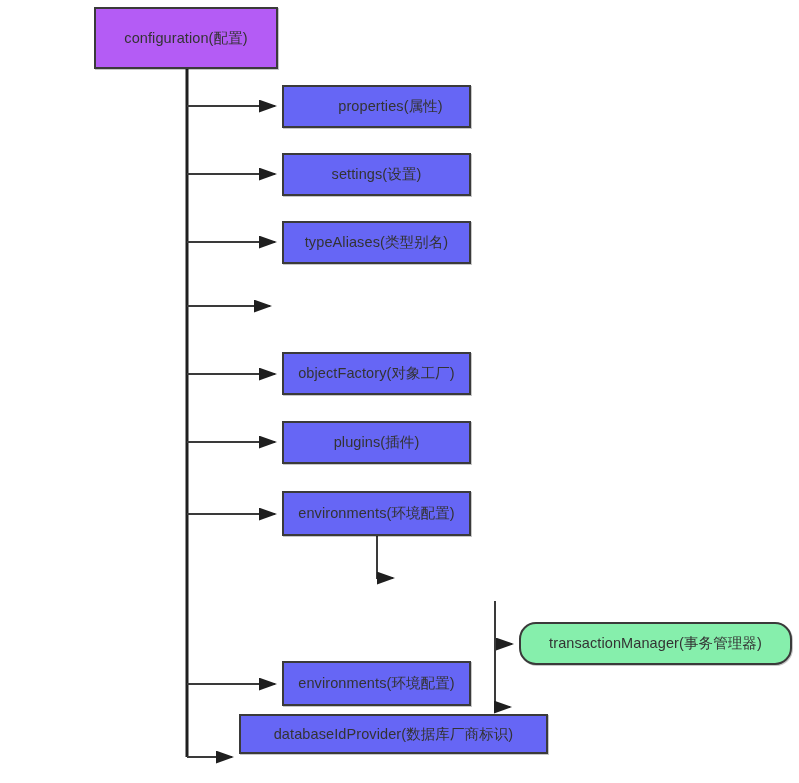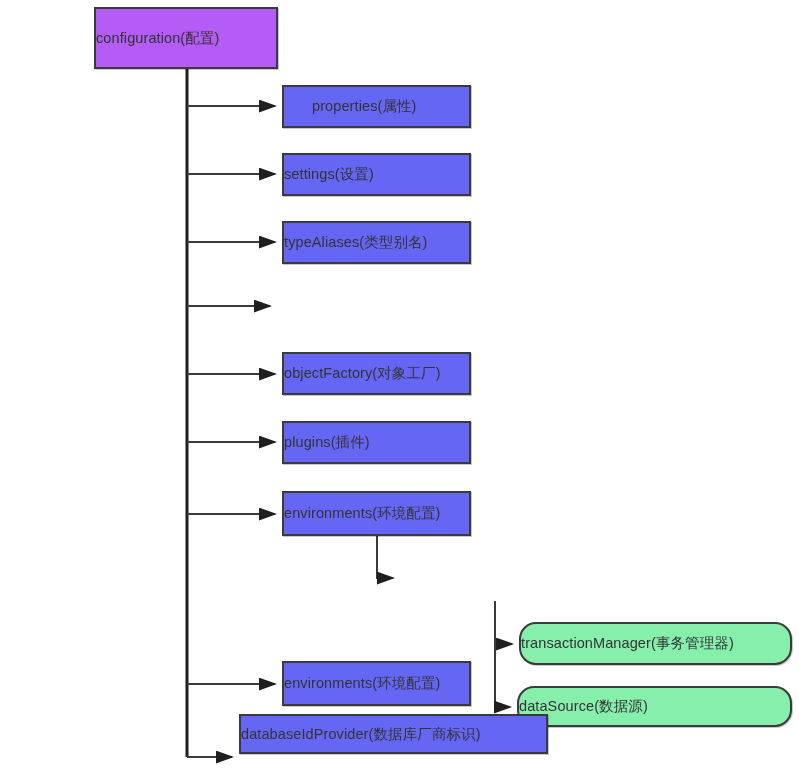--- a/index.html
+++ b/index.html
@@ -24,21 +24,21 @@
     width: 799px;
     height: 783px;
     pointer-events: none;
   }
   .node {
     position: absolute;
     box-sizing: border-box;
     border: 2px solid #3a3a3a;
     display: flex;
     align-items: center;
-    justify-content: flex-start;
+    justify-content: center;
     text-align: center;
     color: #333333;
     font-size: 14.5px;
     line-height: 1.15;
     letter-spacing: 0.1px;
     white-space: nowrap;
     box-shadow: 1px 1px 0 rgba(0,0,0,0.22);
   }
   .node-purple  { background: #b45cf5; }
   .node-blue    { background: #6666f5; }
@@ -111,23 +111,20 @@
 
   <div class="node node-blue" style="left:282px; top:491px; width:189px; height:45px;">
     <span>environments(环境配置)</span>
   </div>
 
 
   <div class="node node-cyan" style="left:519px; top:622px; width:273px; height:43px;">
     <span>transactionManager(事务管理器)</span>
   </div>
 
-  <div class="node node-cyan" style="left:517px; top:686px; width:275px; height:41px;">
-    <span>dataSource(数据源)</span>
-  </div>
 
   <div class="node node-blue" style="left:282px; top:661px; width:189px; height:45px;">
     <span>environments(环境配置)</span>
   </div>
 
   <div class="node node-blue" style="left:239px; top:714px; width:309px; height:40px;">
     <span>databaseIdProvider(数据库厂商标识)</span>
   </div>
 
 </div>

